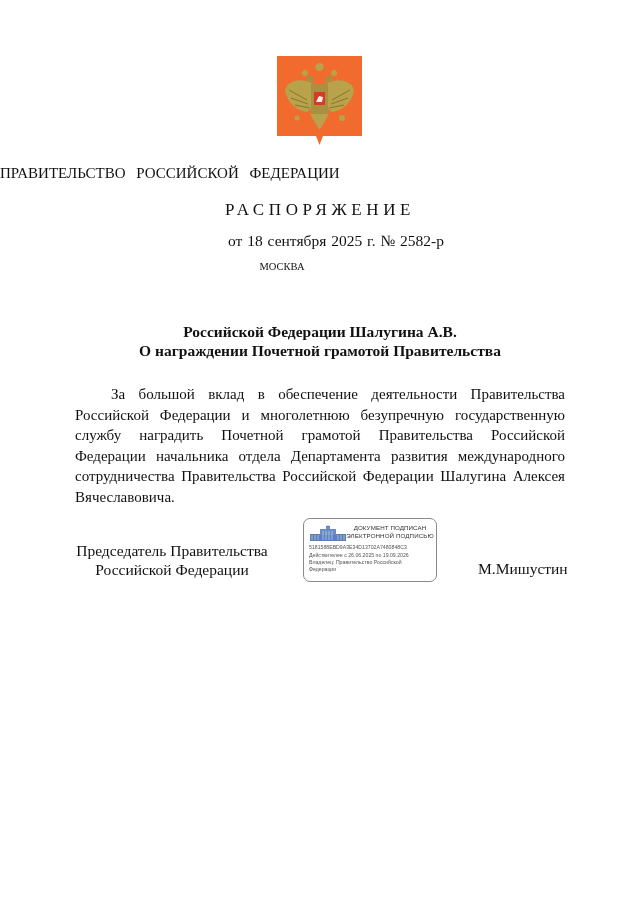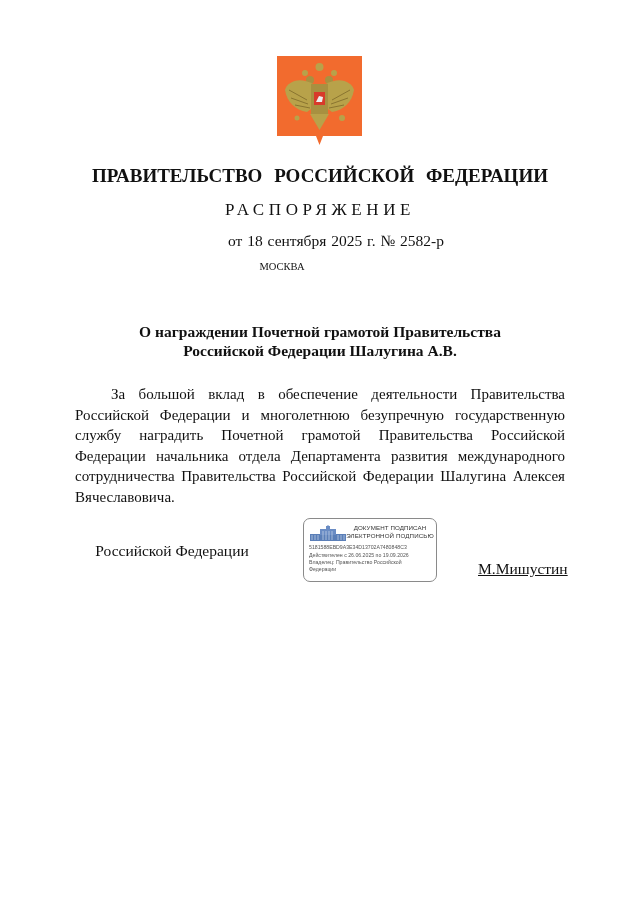--- a/index.html
+++ b/index.html
@@ -1,25 +1,25 @@
 <!DOCTYPE html>
 <html><head>
 <meta charset="utf-8">
 <style>
   html, body { margin: 0; padding: 0; background: #ffffff; }
   body { width: 640px; height: 905px; position: relative; overflow: hidden; font-family: "Liberation Serif", serif; color: #111; }
   .emblem { position: absolute; left: 277px; top: 56px; width: 85px; height: 89px; }
-  .gov-title { position: absolute; left: 0; width: 640px; top: 165px; text-align: center; font-weight: bold; font-size: 19px; letter-spacing: 0px; word-spacing: 7px; }
+  .gov-title { position: absolute; left: 0; width: 640px; top: 165px; font-weight: normal; font-size: 15px; letter-spacing: 0px; word-spacing: 7px; }
   .doc-type { position: absolute; left: 0; width: 640px; top: 200px; text-align: center; font-size: 17px; letter-spacing: 4.6px; }
   .doc-date { position: absolute; left: 16px; width: 640px; top: 232px; text-align: center; font-size: 15.5px; word-spacing: 1px; }
   .doc-city { position: absolute; left: 0; width: 564px; top: 261px; text-align: center; font-size: 10.5px; }
   .subject { position: absolute; left: 0; width: 640px; top: 322px; text-align: center; font-weight: bold; font-size: 15.5px; line-height: 19px; }
   .body-text { position: absolute; left: 75px; width: 490px; top: 384px; font-size: 15px; line-height: 20.5px; text-align: justify; text-indent: 36px; }
   .signer { position: absolute; left: 72px; top: 541px; width: 200px; font-size: 15.5px; line-height: 19px; text-align: center; }
-  .sig-name { position: absolute; left: 478px; top: 560px; font-size: 15.5px; text-decoration: underline; }
+  .sig-name { position: absolute; left: 478px; top: 560px; font-size: 15.5px; }
   .stamp { position: absolute; left: 303px; top: 518px; width: 134px; height: 64px; border: 1.5px solid #8a8a8a; border-radius: 7px; box-sizing: border-box; font-family: "Liberation Sans", sans-serif; color: #444; }
   .stamp-logo { position: absolute; left: 6px; top: 6px; width: 36px; height: 16px; }
   .stamp-header { position: absolute; left: 42px; top: 5px; width: 88px; text-align: center; font-size: 6.2px; line-height: 8px; letter-spacing: 0.1px; color: #333; }
   .stamp-line { position: absolute; left: 5px; font-size: 5.2px; line-height: 6.5px; white-space: nowrap; color: #555; }
 </style>
 </head>
 <body>
 
 <div class="emblem">
   <svg width="85" height="89" viewBox="0 0 85 89">
@@ -47,27 +47,28 @@
     <path d="M39 46 L42 40 L46 41 L45 46 Z" fill="#eeeeee"></path>
   </svg>
 </div>
 
 <div class="gov-title">ПРАВИТЕЛЬСТВО  РОССИЙСКОЙ  ФЕДЕРАЦИИ</div>
 <div class="doc-type">РАСПОРЯЖЕНИЕ</div>
 <div class="doc-date">от  18 сентября 2025 г.  №  2582-р</div>
 <div class="doc-city">МОСКВА</div>
 
 <div class="subject">
+  <div>Российской Федерации Шалугина А.В.</div>
   <div>О награждении Почетной грамотой Правительства</div>
-  <div>Российской Федерации Шалугина А.В.</div>
 </div>
 
 <div class="body-text">За большой вклад в обеспечение деятельности Правительства Российской Федерации и многолетнюю безупречную государственную службу наградить Почетной грамотой Правительства Российской Федерации начальника отдела Департамента развития международного сотрудничества Правительства Российской Федерации Шалугина Алексея Вячеславовича.</div>
 
 <div class="signer">
+  <div>Председатель Правительства</div>
   <div>Российской Федерации</div>
 </div>
 
 <div class="stamp">
   <div class="stamp-logo">
     <svg width="36" height="16" viewBox="0 0 36 16">
       <rect x="0" y="9" width="36" height="7" fill="#5B7FB8"></rect>
       <rect x="10" y="4" width="16" height="6" fill="#6A8CC4"></rect>
       <rect x="16" y="1" width="4" height="3" fill="#6A8CC4"></rect>
       <rect x="17.5" y="0" width="1" height="1.5" fill="#6A8CC4"></rect>

